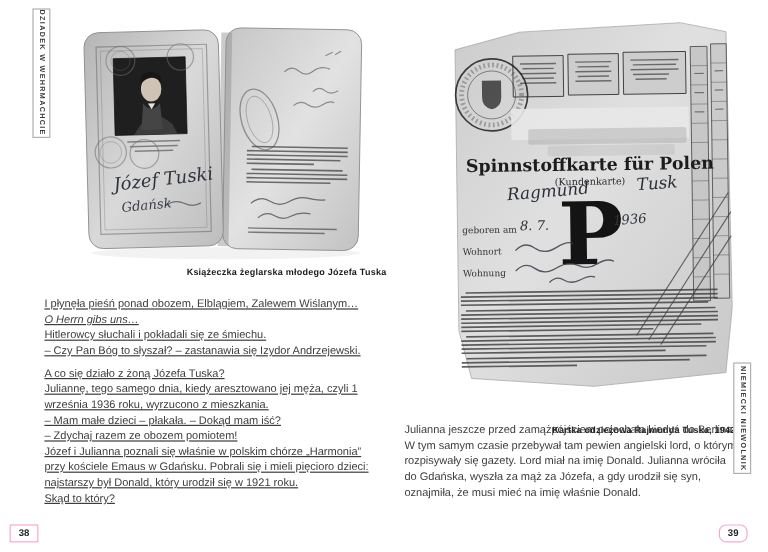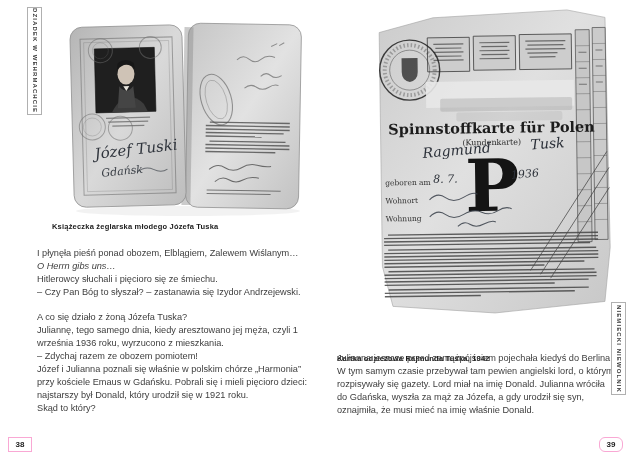--- a/index.html
+++ b/index.html
@@ -6,30 +6,30 @@
   .spread{position:relative;width:640px;height:460px;background:#ffffff;overflow:hidden;
           font-family:"Liberation Sans",sans-serif;color:#3d3d3d;}
   .margin-tab{position:absolute;border:1px solid #b0b0b0;background:#ffffff;
               display:flex;align-items:center;justify-content:center;
               writing-mode:vertical-rl;font-size:6px;font-weight:bold;
               letter-spacing:1.1px;color:#3a3a3a;white-space:nowrap;}
   .tab-left{left:27px;top:7px;width:13px;height:106px;}
   .tab-right{left:611px;top:302px;width:13px;height:91px;}
   .photo{position:absolute;}
   .photo-left{left:60px;top:4px;width:256px;height:214px;}
-  .photo-right{left:371px;top:3px;width:241px;height:321px;}
+  .photo-right{left:371px;top:12px;width:241px;height:321px;}
   .caption{position:absolute;font-size:7.5px;font-weight:bold;color:#1a1a1a;
-           text-align:left;letter-spacing:.2px;}
+           text-align:right;letter-spacing:.2px;}
   .caption-left{left:52px;top:222px;width:270px;}
   .caption-right{left:337px;top:330px;width:276px;margin-top:24px;}
   .body-text{position:absolute;font-size:9.2px;line-height:13px;color:#3d3d3d;}
-  .text-left{left:37px;top:247px;width:272px;}
+  .text-left{left:37px;top:247px;width:272px;text-decoration:underline;}
   .text-right{left:337px;top:352px;width:277px;}
   .body-text p{margin:0;}
-  .body-text p.gap{margin-top:12px;}
+  .body-text p.gap{margin-top:6px;}
   .body-text p.italic{font-style:italic;}
   .page-number{position:absolute;width:22px;height:13px;border:1px solid #f9a8d4;
                font-size:8px;font-weight:bold;color:#222;display:flex;
                align-items:center;justify-content:center;background:#fff;}
   .pn-left{left:8px;top:437px;}
   .pn-right{left:599px;top:437px;border-radius:6px;}
   svg{display:block;}
   .hand{font-family:"DejaVu Serif",serif;font-style:italic;}
   .print{font-family:"DejaVu Serif",serif;}
 </style>
@@ -120,24 +120,25 @@
         <path d="M76 168 q8 -6 16 -2 t14 0" stroke="#3f444b" stroke-width="1" fill="none" opacity="0.7"></path>
       </g>
     </svg>
   </div>
 
   <div class="caption caption-left">Książeczka żeglarska młodego Józefa Tuska</div>
 
   <div class="body-text text-left">
     <p>I płynęła pieśń ponad obozem, Elblągiem, Zalewem Wiślanym…</p>
     <p class="italic">O Herrn gibs uns…</p>
-    <p>Hitlerowcy słuchali i pięcioro się ze śmiechu.</p>
+    <p>Hitlerowcy słuchali i pokładali się ze śmiechu.</p>
     <p>– Czy Pan Bóg to słyszał? – zastanawia się Izydor Andrzejewski.</p>
     <p class="gap">A co się działo z żoną Józefa Tuska?</p>
     <p>Juliannę, tego samego dnia, kiedy aresztowano jej męża, czyli 1 września 1936 roku, wyrzucono z mieszkania.</p>
+    <p>– Mam małe dzieci – płakała. – Dokąd mam iść?</p>
     <p>– Zdychaj razem ze obozem pomiotem!</p>
     <p>Józef i Julianna poznali się właśnie w polskim chórze „Harmonia” przy kościele Emaus w Gdańsku. Pobrali się i mieli pięcioro dzieci: najstarszy był Donald, który urodził się w 1921 roku.</p>
     <p>Skąd to który?</p>
   </div>
 
   <div class="page-number pn-left">38</div>
 
   <div class="photo photo-right">
     <svg width="241" height="321" viewBox="0 0 241 321" xmlns="http://www.w3.org/2000/svg">
       <defs>

